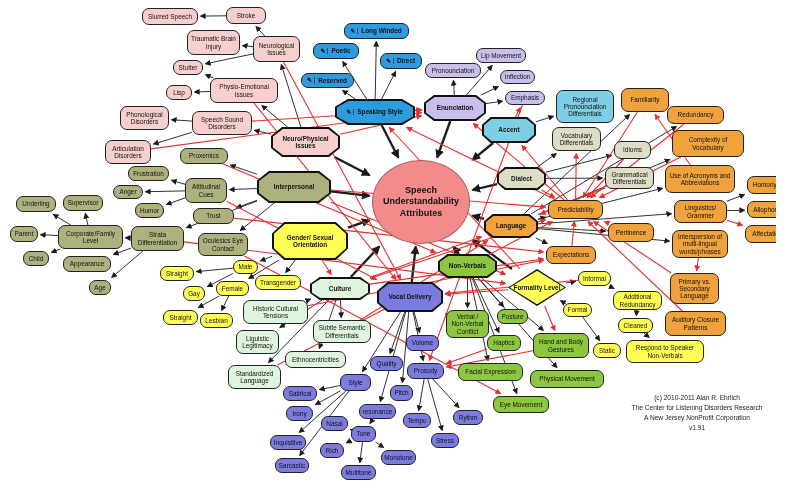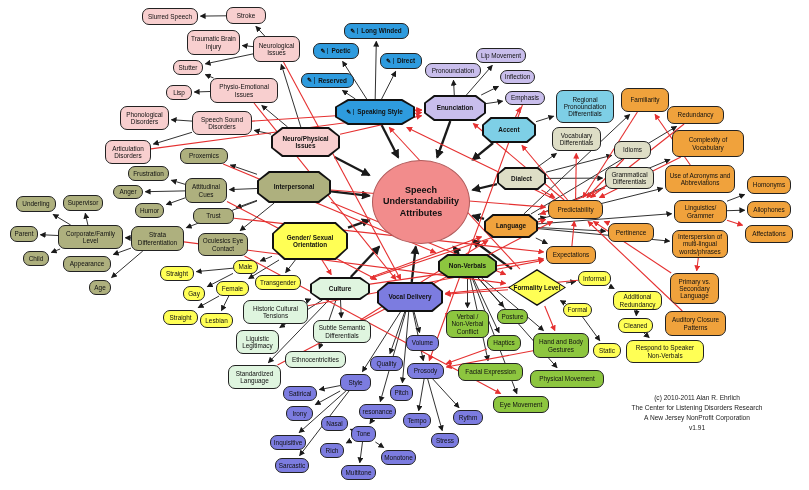--- a/index.html
+++ b/index.html
@@ -1,17 +1,17 @@
 <!DOCTYPE html>
 <html><head>
 <meta charset="utf-8">
 <style>
   html,body{margin:0;padding:0;background:#fff;}
   .canvas{position:relative;width:776px;height:490px;background:#fff;
-          font-family:"Liberation Sans",sans-serif;overflow:hidden;padding-left:28px;}
+          font-family:"Liberation Sans",sans-serif;overflow:hidden;}
   #edges{position:absolute;left:0;top:0;width:809px;height:490px;}
   .node{position:absolute;display:flex;align-items:center;justify-content:center;
         text-align:center;font-size:6.4px;line-height:1.12;box-sizing:border-box;
         color:#111;cursor:default;}
   .s-r{border:1px solid #222;border-radius:7px;padding:1px 2px;}
   .s-e{border:1.6px solid #b15b5b;border-radius:50%;font-weight:bold;font-size:9px;line-height:1.25;}
   .s-o,.s-d{font-weight:bold;}
   .s-o{clip-path:polygon(16% 0,84% 0,100% 30%,100% 70%,84% 100%,16% 100%,0 70%,0 30%);}
   .s-d{clip-path:polygon(50% 0,100% 50%,50% 100%,0 50%);}
   .fill{position:absolute;z-index:0;}

